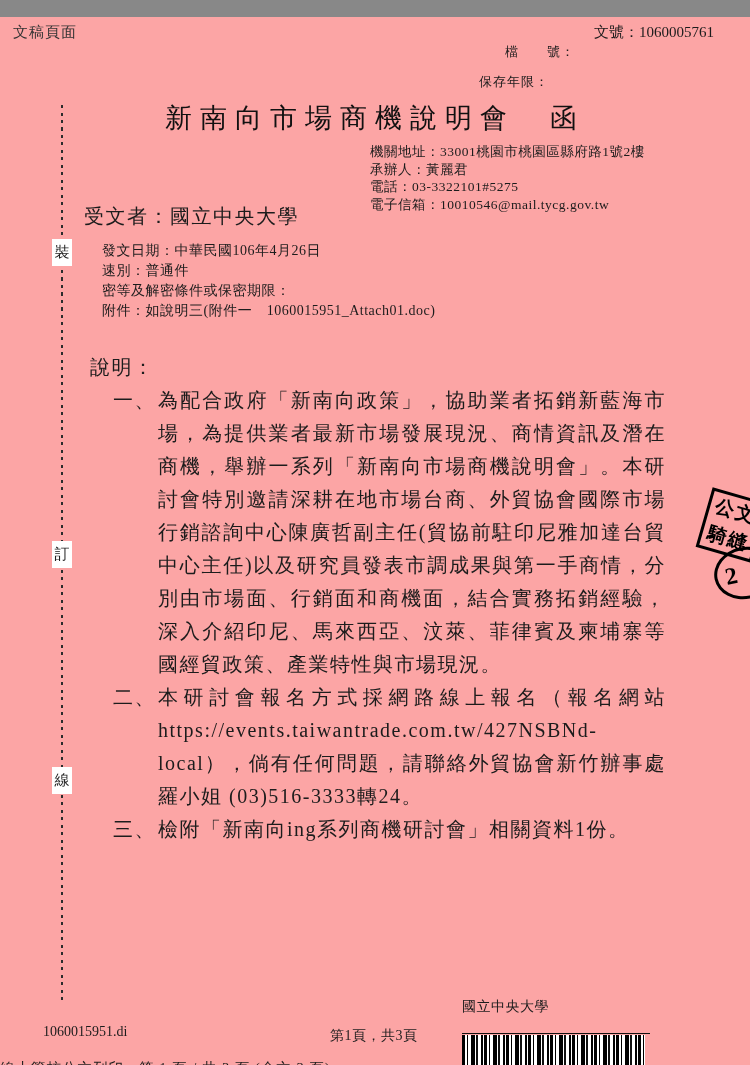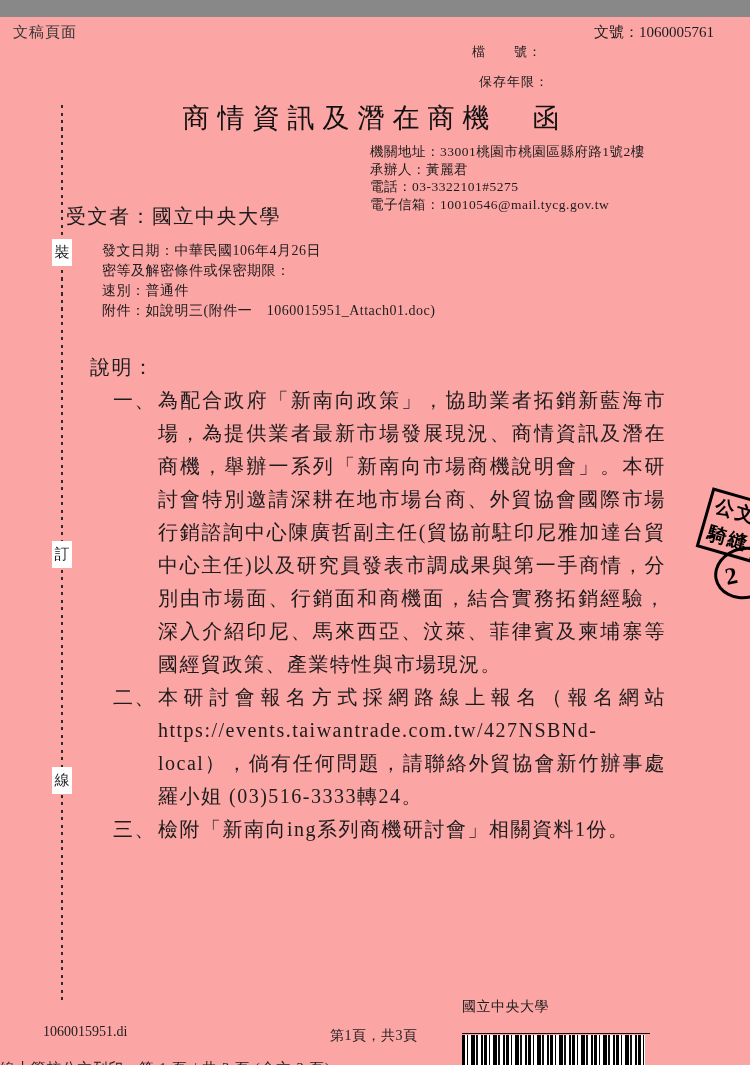--- a/index.html
+++ b/index.html
@@ -5,30 +5,30 @@
   html,body { margin:0; padding:0; background:#888; }
   .page {
     position:relative; width:750px; height:1065px; margin:17px auto;
     background:#fca5a5; overflow:hidden; color:#1c1c1c;
     font-family:Liberation Serif, serif;
   }
   .abs { position:absolute; }
 
   .corner-label { left:13px; top:6px; font-size:15px; color:#333; letter-spacing:1px; }
   .doc-no { left:594px; top:6px; font-size:15px; }
-  .file-no { left:472px; top:26px; font-size:13px; letter-spacing:1px; }
+  .file-no { left:505px; top:26px; font-size:13px; letter-spacing:1px; }
   .retention { left:479px; top:56px; font-size:13px; letter-spacing:1px; }
 
   .doc-title {
     left:0; right:0; top:83px; text-align:center;
     font-size:27px; letter-spacing:8px; color:#111;
   }
 
   .sender-info { left:370px; top:126px; font-size:13.5px; line-height:17.5px; letter-spacing:0.5px; }
-  .recipient { left:66px; top:186px; font-size:20px; letter-spacing:1.5px;text-align:center; }
+  .recipient { left:84px; top:186px; font-size:20px; letter-spacing:1.5px;text-align:center; }
   .meta-block { left:102px; top:224px; font-size:14px; line-height:20px; letter-spacing:0.5px; }
 
   .doc-body {
     left:90px; top:334px; width:576px;
     font-size:20px; line-height:33px; letter-spacing:1.5px;
     text-align:justify; text-justify:inter-ideograph;
   }
   .hang { position:relative; padding-left:63px; }
   .hang-label { position:absolute; left:0; top:0; letter-spacing:1.5px; }
   .plain-line { padding-left:0; }
@@ -85,35 +85,35 @@
 </head>
 <body>
 
 <div class="page">
 
   <div class="abs corner-label">文稿頁面</div>
   <div class="abs doc-no">文號：1060005761</div>
   <div class="abs file-no">檔　　號：</div>
   <div class="abs retention">保存年限：</div>
 
-  <div class="abs doc-title">商情資訊及潛在商機　函</div>
+  <div class="abs doc-title">新南向市場商機說明會　函</div>
 
   <div class="abs sender-info">
     <div>機關地址：33001桃園市桃園區縣府路1號2樓</div>
     <div>承辦人：黃麗君</div>
     <div>電話：03-3322101#5275</div>
     <div>電子信箱：10010546@mail.tycg.gov.tw</div>
   </div>
 
   <div class="abs recipient">受文者：國立中央大學</div>
 
   <div class="abs meta-block">
     <div>發文日期：中華民國106年4月26日</div>
+    <div>速別：普通件</div>
     <div>密等及解密條件或保密期限：</div>
-    <div>速別：普通件</div>
     <div>附件：如說明三(附件一　1060015951_Attach01.doc)</div>
   </div>
 
   <div class="abs doc-body">
     <div class="plain-line">說明：</div>
     <div class="list-item">
       <span class="item-no">一、</span>
       <span>為配合政府「新南向政策」，協助業者拓銷新藍海市場，為提供業者最新市場發展現況、商情資訊及潛在商機，舉辦一系列「新南向市場商機說明會」。本研討會特別邀請深耕在地市場台商、外貿協會國際市場行銷諮詢中心陳廣哲副主任(貿協前駐印尼雅加達台貿中心主任)以及研究員發表市調成果與第一手商情，分別由市場面、行銷面和商機面，結合實務拓銷經驗，深入介紹印尼、馬來西亞、汶萊、菲律賓及柬埔寨等國經貿政策、產業特性與市場現況。</span>
     </div>
     <div class="list-item">

